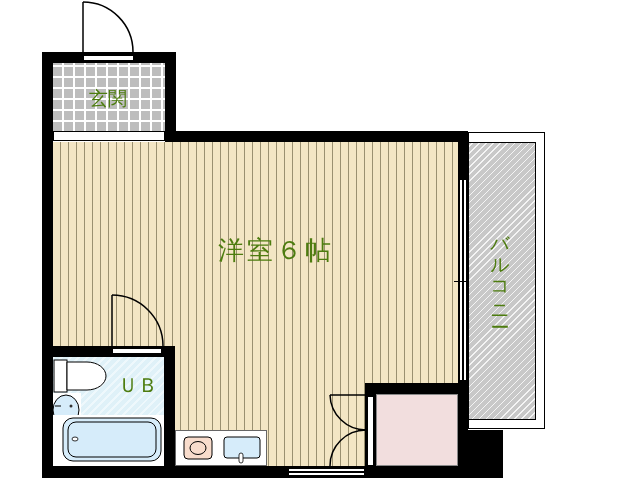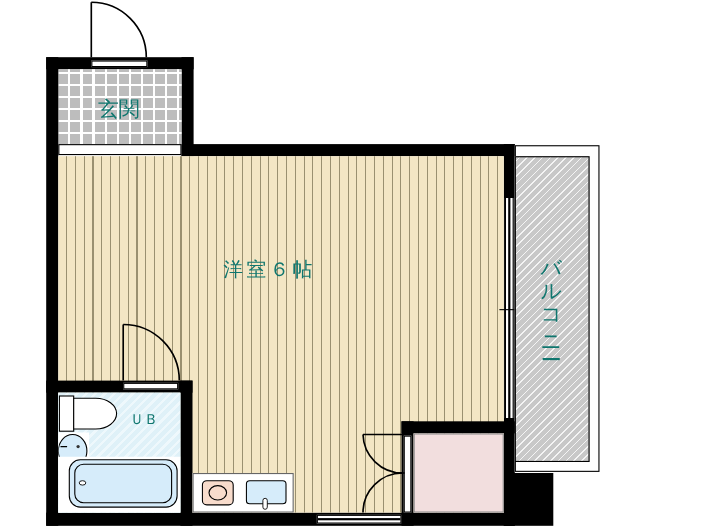--- a/index.html
+++ b/index.html
@@ -18,21 +18,21 @@
   }
   .balc {
     background-color:#c8c8c8;
     background-image: repeating-linear-gradient(-45deg, #c8c8c8 0, #c8c8c8 4px, #f4f4f4 4px, #f4f4f4 5px);
     border:1.5px solid #000;
   }
   .ub-floor {
     background-color:#dff1f8;
     background-image: repeating-linear-gradient(-45deg, #dff1f8 0, #dff1f8 4px, #eef8fc 4px, #eef8fc 6px);
   }
-  .label { position:absolute; color:#0f766e; white-space:nowrap; }
+  .label { position:absolute; color:#4d7c0f; white-space:nowrap; }
   .win { background:#fff; border:1px solid #000; }
 </style>
 </head>
 <body>
 
 <div class="abs" style="left:0;top:0;width:640px;height:480px;">
 
   <svg class="abs" style="left:80px;top:0;width:60px;height:56px;" viewBox="0 0 60 56">
     <path d="M3 2 A50 50 0 0 1 53 52" fill="none" stroke="#000" stroke-width="1.5"></path>
     <line x1="3" y1="2" x2="3" y2="52" stroke="#000" stroke-width="1.5"></line>
@@ -45,40 +45,40 @@
   <div class="abs win" style="left:53px;top:131px;width:112px;height:10px;"></div>
   <div class="label" style="left:89px;top:86px;font-size:19px;">玄関</div>
 
   <div class="abs wall" style="left:42px;top:52px;width:11px;height:426px;"></div>
   <div class="abs wall" style="left:165px;top:131px;width:303px;height:11px;"></div>
   <div class="abs wall" style="left:458px;top:131px;width:10px;height:347px;"></div>
   <div class="abs wall" style="left:42px;top:466px;width:426px;height:12px;"></div>
   <div class="abs wall" style="left:458px;top:430px;width:45px;height:48px;"></div>
 
   <div class="abs floor-wood" style="left:53px;top:142px;width:405px;height:324px;"></div>
-  <div class="label" style="left:203px;top:233px;font-size:18px;letter-spacing:3px;">洋室６帖</div>
+  <div class="label" style="left:218px;top:233px;font-size:26px;letter-spacing:3px;">洋室６帖</div>
 
   <div class="abs" style="left:459px;top:180px;width:8px;height:200px;background:#fff;border-left:1px solid #000;border-right:1px solid #000;">
     <div class="abs" style="left:2px;top:0;width:2px;height:200px;background:#000;"></div>
   </div>
   <div class="abs" style="left:454px;top:281px;width:18px;height:1px;background:#000;"></div>
 
   <div class="abs" style="left:468px;top:132px;width:77px;height:297px;border:1.5px solid #000;background:#fff;"></div>
   <div class="abs balc" style="left:468px;top:142px;width:68px;height:278px;"></div>
   <div class="label" style="left:492px;top:222px;width:22px;font-size:19px;writing-mode:vertical-rl;letter-spacing:2px;">バルコニー</div>
 
   <div class="abs wall" style="left:42px;top:346px;width:133px;height:11px;"></div>
   <div class="abs wall" style="left:164px;top:346px;width:11px;height:132px;"></div>
   <div class="abs win" style="left:112px;top:348px;width:50px;height:6px;"></div>
   <svg class="abs" style="left:110px;top:292px;width:56px;height:56px;" viewBox="0 0 56 56">
     <line x1="2" y1="3" x2="2" y2="54" stroke="#000" stroke-width="1.5"></line>
     <path d="M2 3 A51 51 0 0 1 53 54" fill="none" stroke="#000" stroke-width="1.5"></path>
   </svg>
   <div class="abs ub-floor" style="left:53px;top:357px;width:111px;height:109px;"></div>
-  <div class="label" style="left:118px;top:372px;font-size:13px;">ＵＢ</div>
+  <div class="label" style="left:118px;top:372px;font-size:20px;">ＵＢ</div>
 
   <svg class="abs" style="left:53px;top:359px;width:55px;height:34px;" viewBox="0 0 55 34">
     <rect x="1" y="1" width="13" height="32" fill="#fff" stroke="#000" stroke-width="1"></rect>
     <path d="M14 3 L34 3 A19 14 0 0 1 34 31 L14 31 Z" fill="#fff" stroke="#000" stroke-width="1"></path>
   </svg>
 
   <svg class="abs" style="left:53px;top:393px;width:30px;height:35px;" viewBox="0 0 30 35">
     <rect x="0" y="0" width="28" height="35" fill="#fff"></rect>
     <ellipse cx="13" cy="17" rx="13" ry="15" fill="#d6ecfa" stroke="#000" stroke-width="1"></ellipse>
     <circle cx="18" cy="13" r="1.5" fill="#333"></circle>

